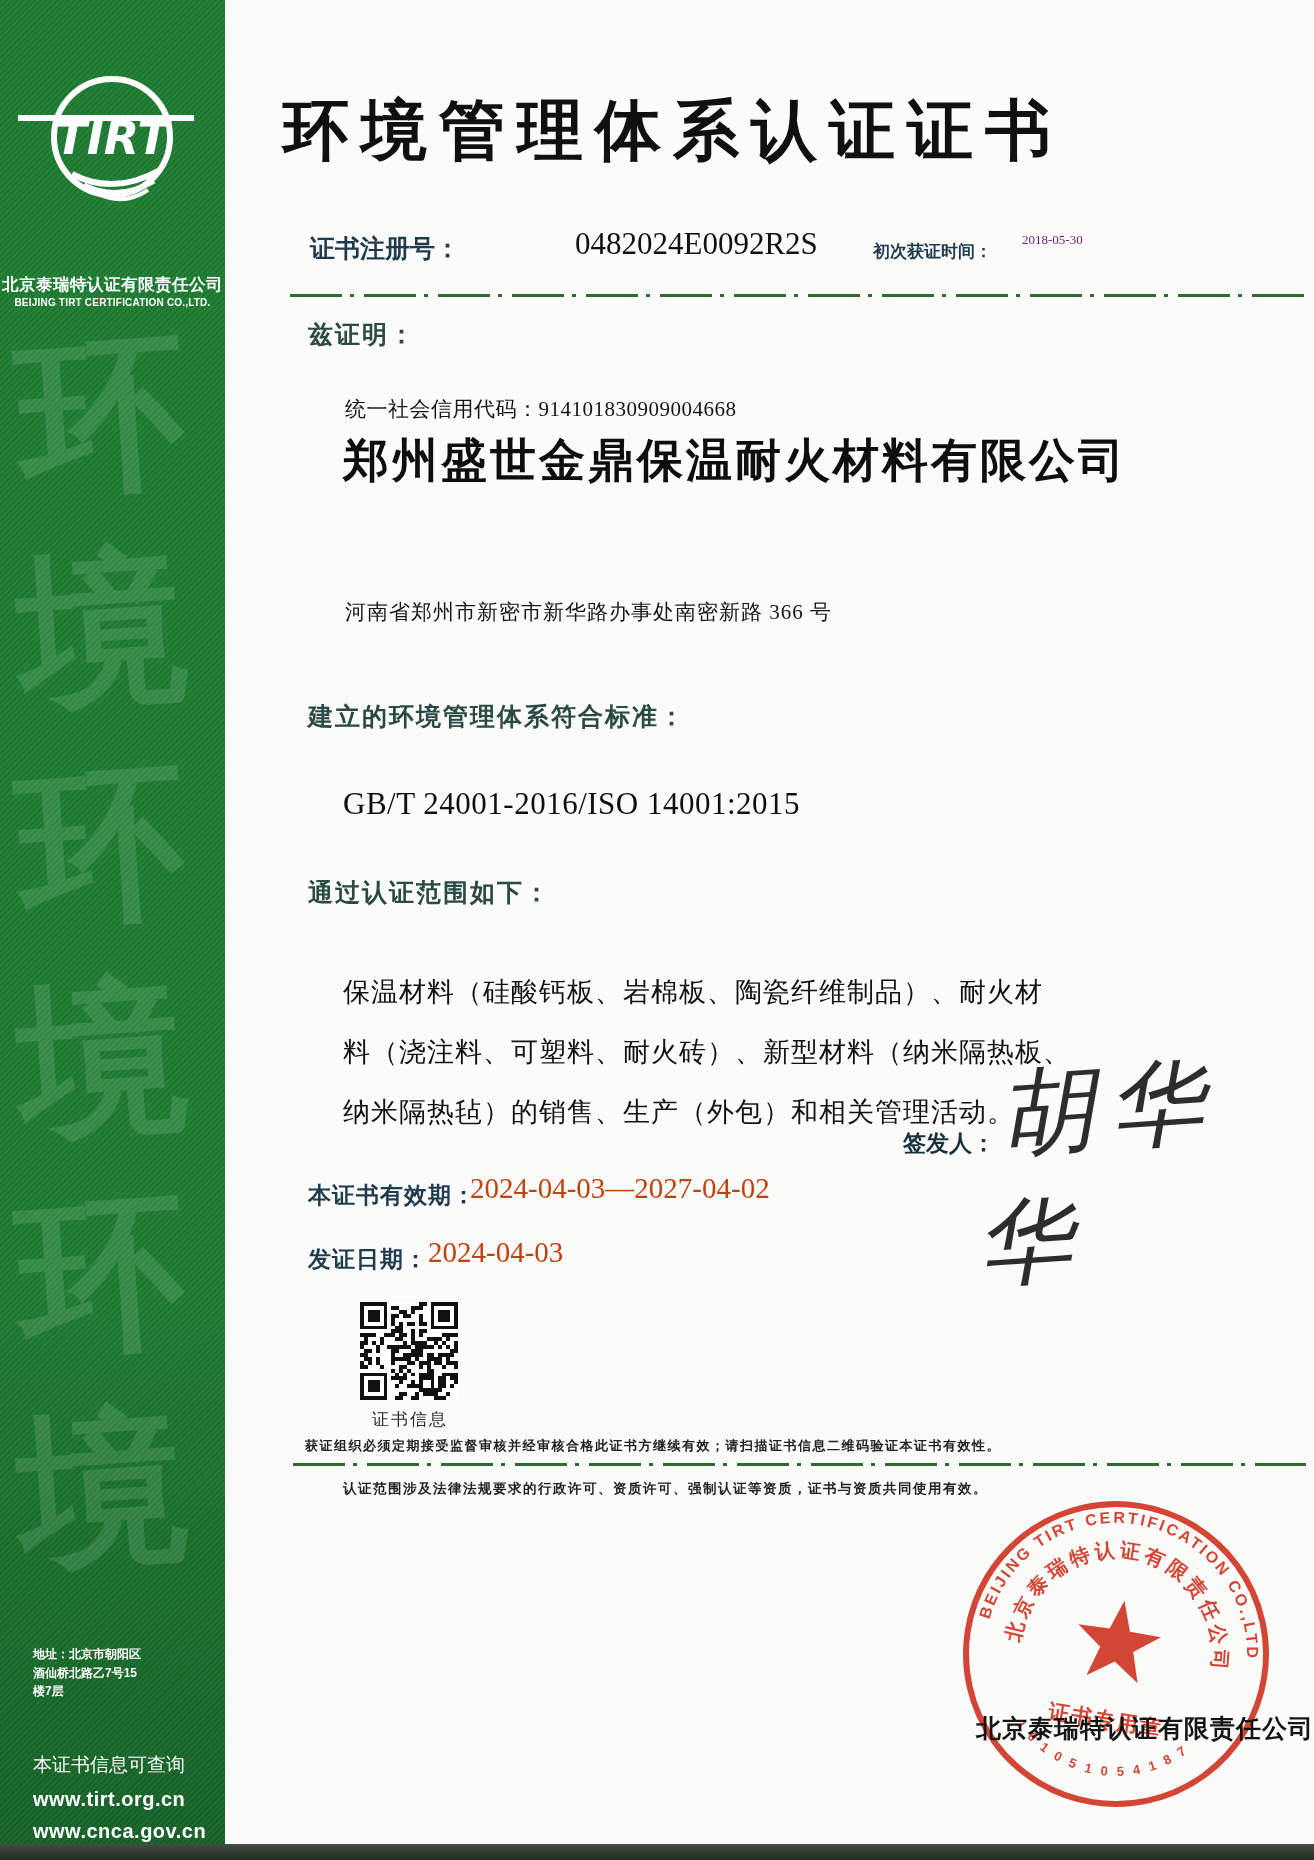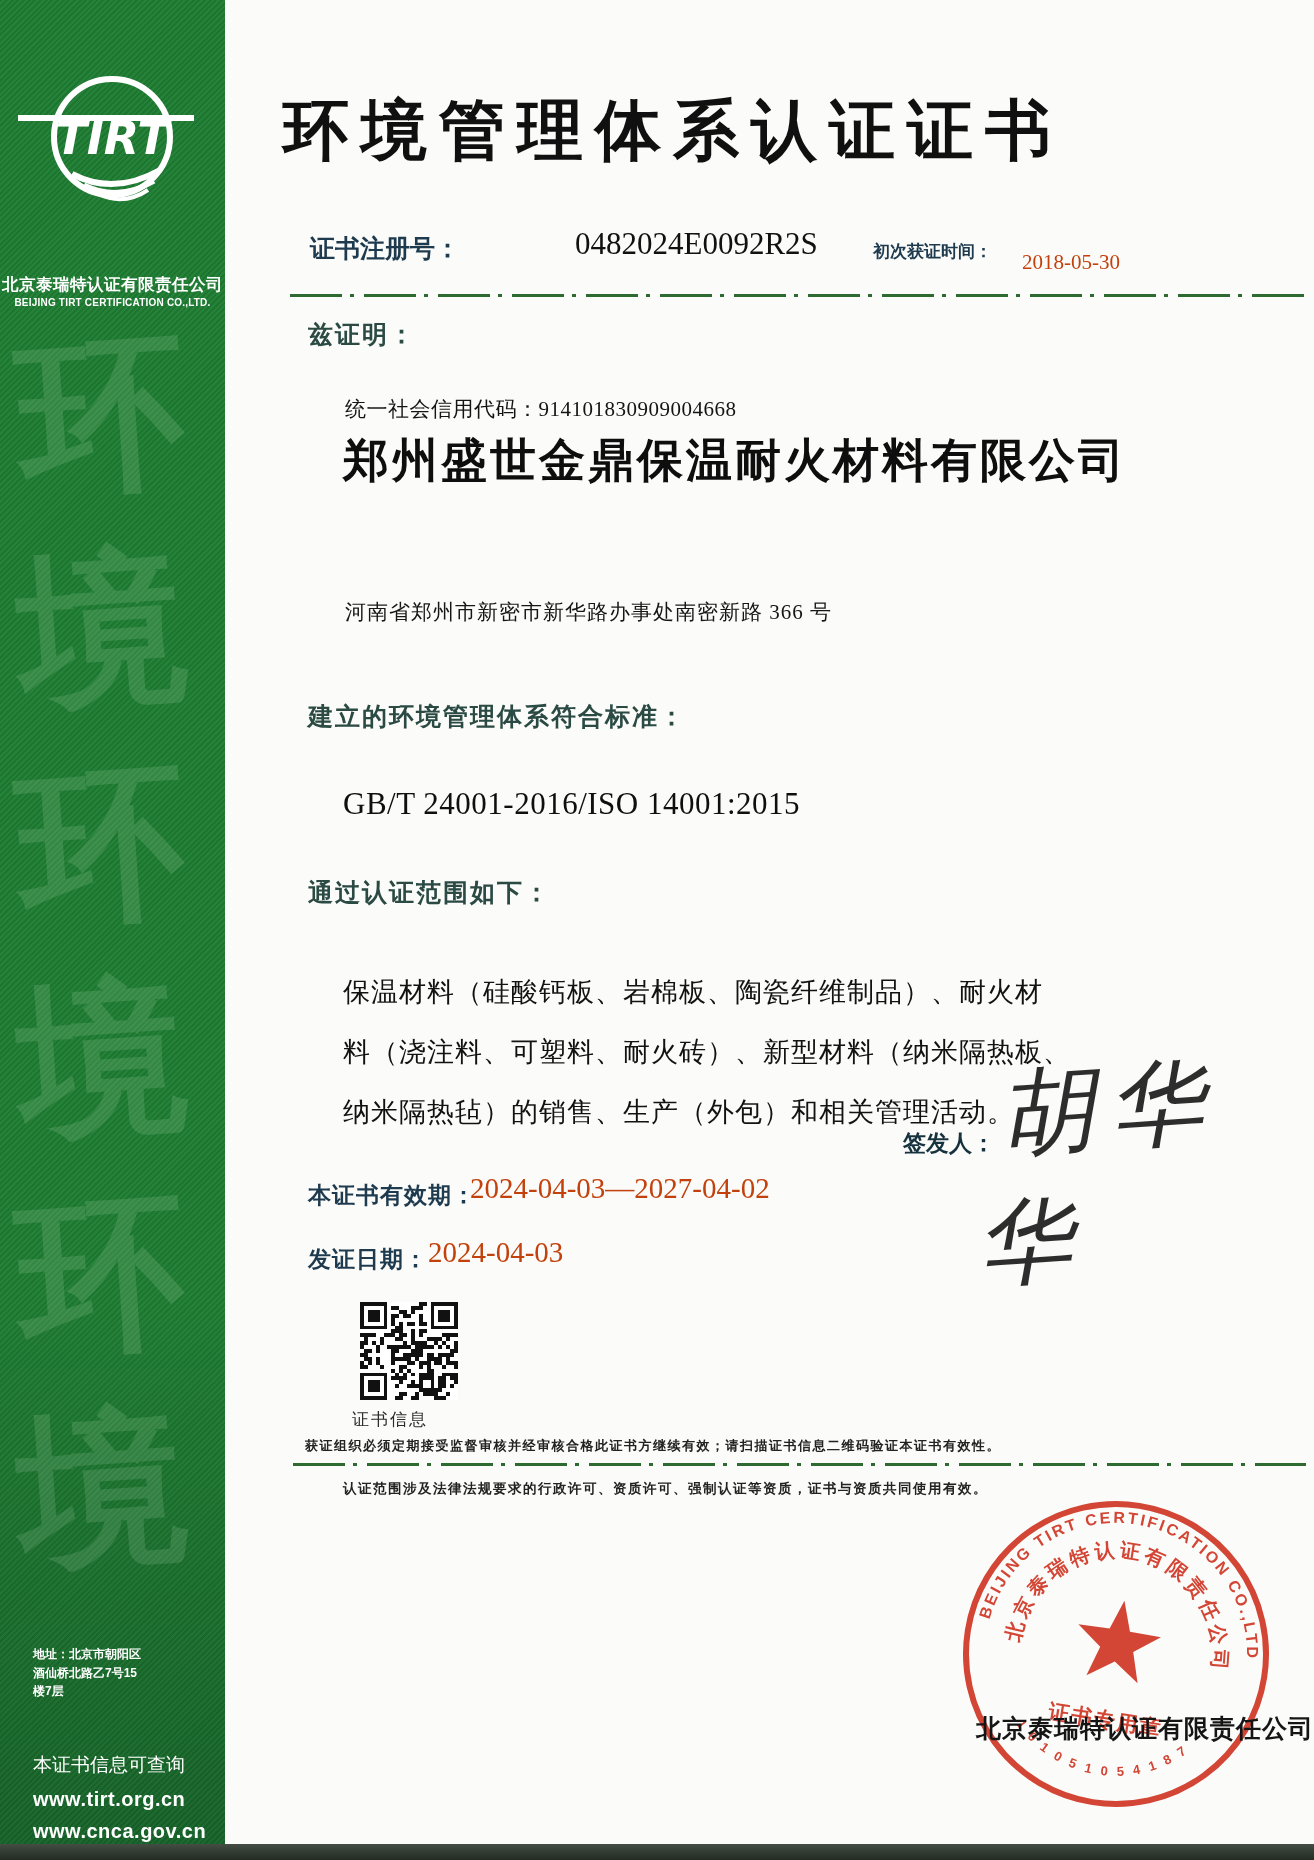--- a/index.html
+++ b/index.html
@@ -28,40 +28,40 @@
       font-size:12px;font-weight:bold;line-height:1.55;}
   .side-query{position:absolute;left:33px;top:1752px;color:#fff;font-size:19px;font-weight:normal;}
   .side-site{position:absolute;left:33px;color:#fff;font-size:20px;font-weight:bold;letter-spacing:0.5px;}
 
   
   .title{position:absolute;left:283px;top:86px;font-size:66px;font-weight:bold;
       letter-spacing:12px;color:#101010;font-family:"Liberation Sans",sans-serif;}
   .reg-label{position:absolute;left:310px;top:232px;font-size:25px;font-weight:bold;color:var(--label);}
   .reg-value{position:absolute;left:575px;top:226px;font-size:31px;color:#111;}
   .first-label{position:absolute;left:873px;top:240px;font-size:17px;font-weight:bold;color:var(--label);}
-  .first-value{position:absolute;left:1022px;top:250px;font-size:21px;color:#c2410c;}
+  .first-value{position:absolute;left:1022px;top:232px;font-size:13px;color:#701a75;}
   .dash-sep{position:absolute;height:3px;
       background:repeating-linear-gradient(90deg,var(--dash) 0 52px,transparent 52px 60px,var(--dash) 60px 64px,transparent 64px 74px);}
   #sep1{left:290px;top:294px;width:1016px;}
   #sep2{left:293px;top:1463px;width:1013px;}
   .certify{position:absolute;left:308px;top:318px;font-size:25px;font-weight:bold;color:var(--heading);letter-spacing:2px;}
   .credit{position:absolute;left:345px;top:395px;font-size:21px;color:#141414;letter-spacing:0.5px;}
   .company{position:absolute;left:343px;top:430px;font-size:46px;font-weight:bold;color:#0e0e0e;letter-spacing:3px;text-align:right;}
   .addr{position:absolute;left:345px;top:598px;font-size:21px;color:#161616;letter-spacing:1px;}
   .h-teal{position:absolute;font-size:25px;font-weight:bold;color:var(--heading);letter-spacing:2px;}
   .std-value{position:absolute;left:343px;top:786px;font-size:31px;color:#0f0f0f;letter-spacing:0.5px;}
   .scope{position:absolute;left:343px;top:962px;width:770px;font-size:27px;color:#121212;
       line-height:60px;letter-spacing:1px;}
   .val-label{position:absolute;font-size:23px;font-weight:bold;color:var(--label);letter-spacing:1px;}
   .val-value{position:absolute;font-size:29px;color:#c2410c;}
   .signer-label{position:absolute;left:903px;top:1128px;font-size:23px;color:#17323f;font-weight:bold;}
   .signature{position:absolute;left:995px;top:1042px;font-size:95px;color:#1c1c1c;
       font-family:"DejaVu Serif",serif;transform:rotate(-4deg) skewX(-14deg);letter-spacing:14px;opacity:0.92;}
   #qr{position:absolute;left:360px;top:1302px;}
-  .qr-label{position:absolute;left:352px;top:1408px;width:116px;font-size:17px;color:#2b2b2b;letter-spacing:2px;}
+  .qr-label{position:absolute;left:352px;top:1408px;width:116px;text-align:center;font-size:17px;color:#2b2b2b;letter-spacing:2px;}
   .note{position:absolute;color:#222;letter-spacing:1.5px;}
   #note1{left:305px;top:1437px;font-size:13px;font-weight:bold;}
   #note2{left:343px;top:1480px;font-size:13.5px;font-weight:bold;}
   .issuer{position:absolute;left:976px;top:1712px;font-size:25px;font-weight:bold;color:#151515;letter-spacing:1px;z-index:6;}
   #stamp{position:absolute;left:950px;top:1488px;transform:rotate(9deg);opacity:0.93;z-index:5;}
   #bottom-strip{position:absolute;left:0;top:1844px;width:1314px;height:16px;
       background:linear-gradient(180deg,#434d43,#232b23);}
 </style>
 </head>
 <body>

